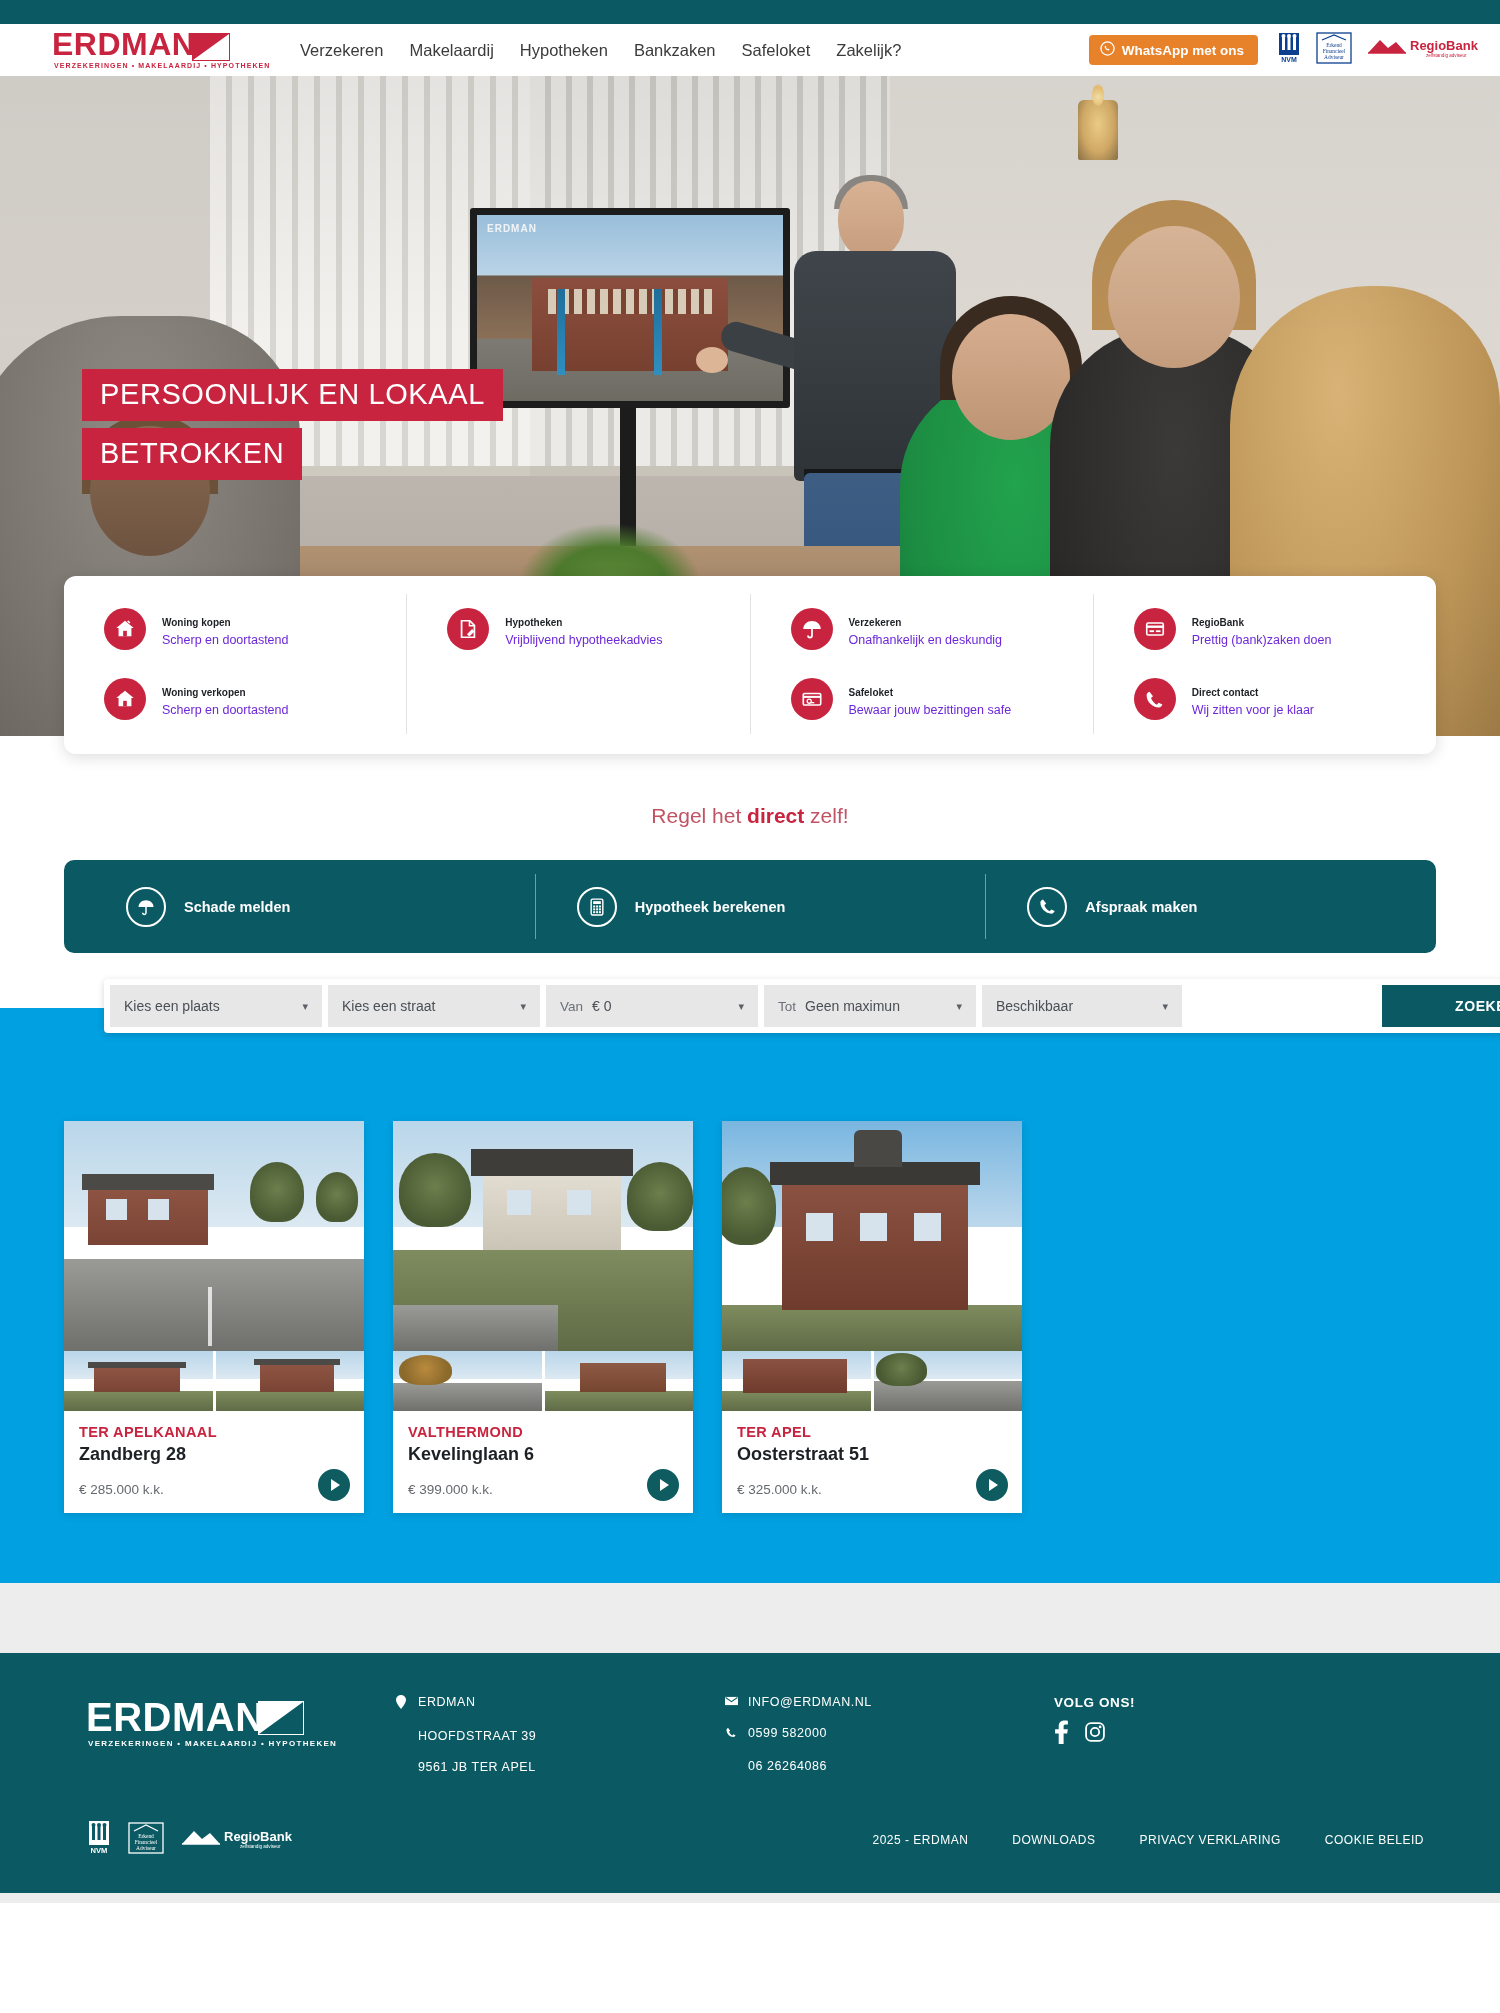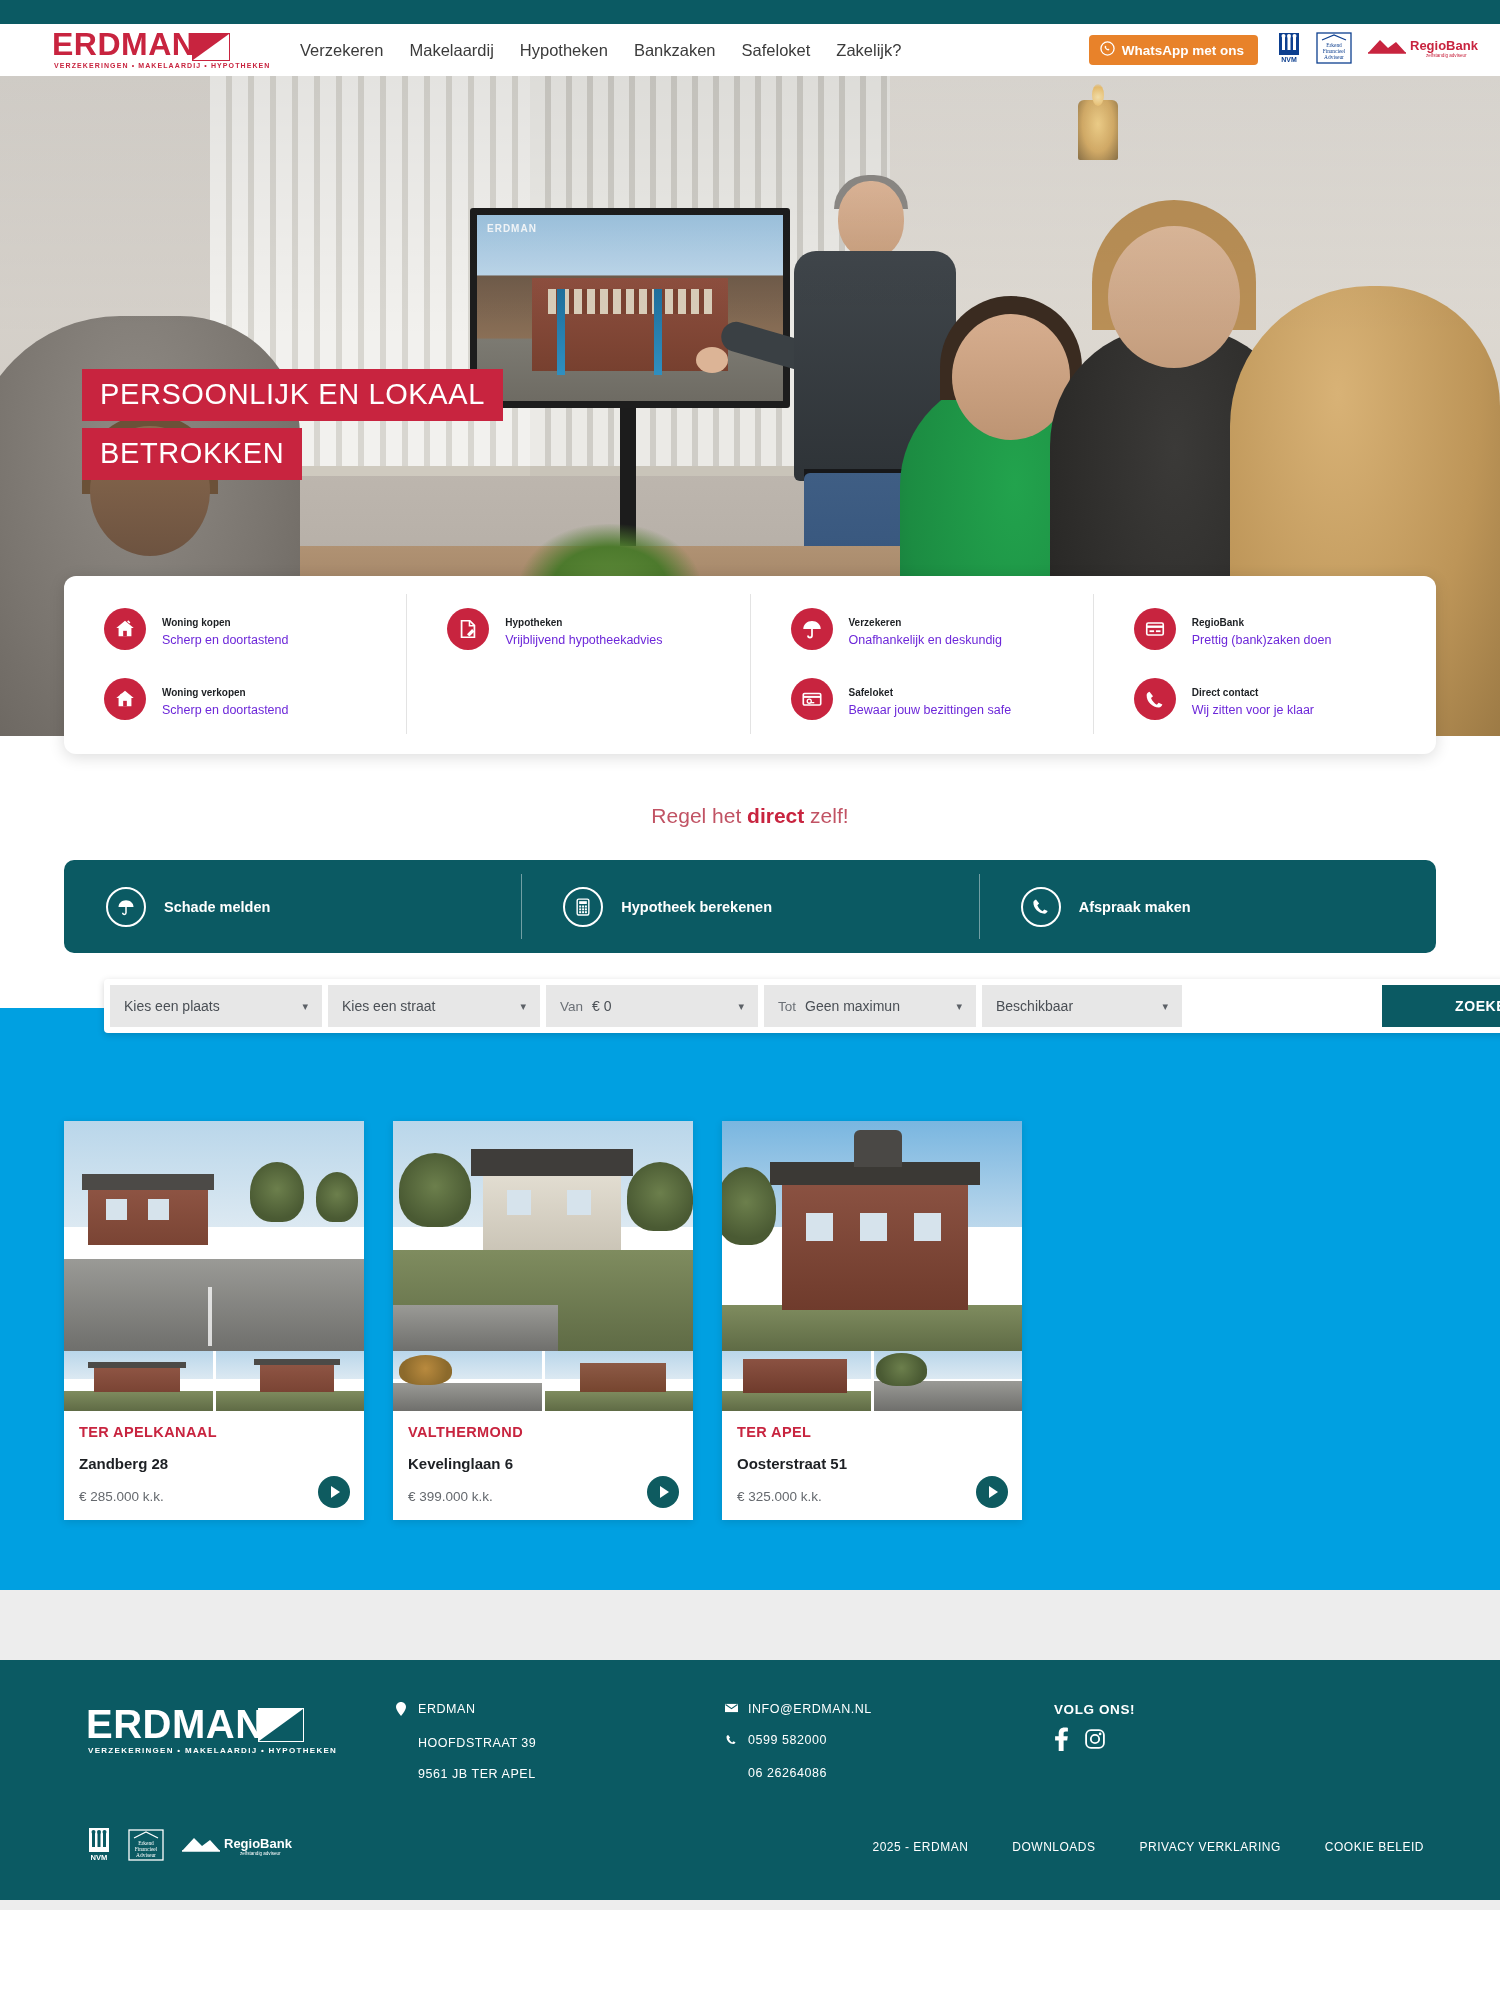--- a/index.html
+++ b/index.html
@@ -282,20 +282,21 @@
   .regel b { color: #c8243f; font-weight: bold; }
 
   
   .actions-wrap { margin-top: 32px; display:flex; justify-content:center; }
   .actions {
     width: 1372px;
     background: #0b5a63;
     border-radius: 10px;
     display: flex;
     height: 93px;
+    padding-left: 20px;
   }
   .act-item {
     flex: 1; display: flex; align-items: center; gap: 18px;
     padding-left: 42px; color: #fff;
     position: relative; cursor: pointer;
   }
   .act-item + .act-item:before {
     content:""; position:absolute; left:0; top:14px; bottom:14px; width:1px; background: rgba(255,255,255,.42);
   }
   .act-circle {
@@ -357,21 +358,21 @@
   .cards { display: flex; gap: 29px; }
   .card {
     width: 300px; background: #fff; overflow: hidden;
     box-shadow: 0 2px 8px rgba(0,0,0,.12);
   }
   .card-main { height: 230px; position: relative; overflow: hidden; }
   .card-thumbs { display: flex; gap: 3px; height: 60px; }
   .card-thumbs > div { flex: 1; position: relative; overflow: hidden; }
   .card-body { padding: 13px 15px 16px 15px; position: relative; min-height: 96px; }
   .card-city { color: #c8243f; font-size: 14.5px; font-weight: bold; letter-spacing: .4px; }
-  .card-addr { color: #1d2024; font-size: 15px; font-weight: bold; margin-top: 15px; }
+  .card-addr { color: #1d2024; font-size: 18px; font-weight: bold; margin-top: 4px; }
   .card-price { color: #65696e; font-size: 13.5px; margin-top: 17px; }
   .card-go {
     position: absolute; right: 14px; bottom: 12px;
     width: 32px; height: 32px; border-radius: 50%;
     background: #0e5b60; display: flex; align-items: center; justify-content: center;
     cursor: pointer;
   }
   .card-go:after {
     content:""; width: 0; height: 0; margin-left: 3px;
     border-left: 9px solid #fff; border-top: 6px solid transparent; border-bottom: 6px solid transparent;

